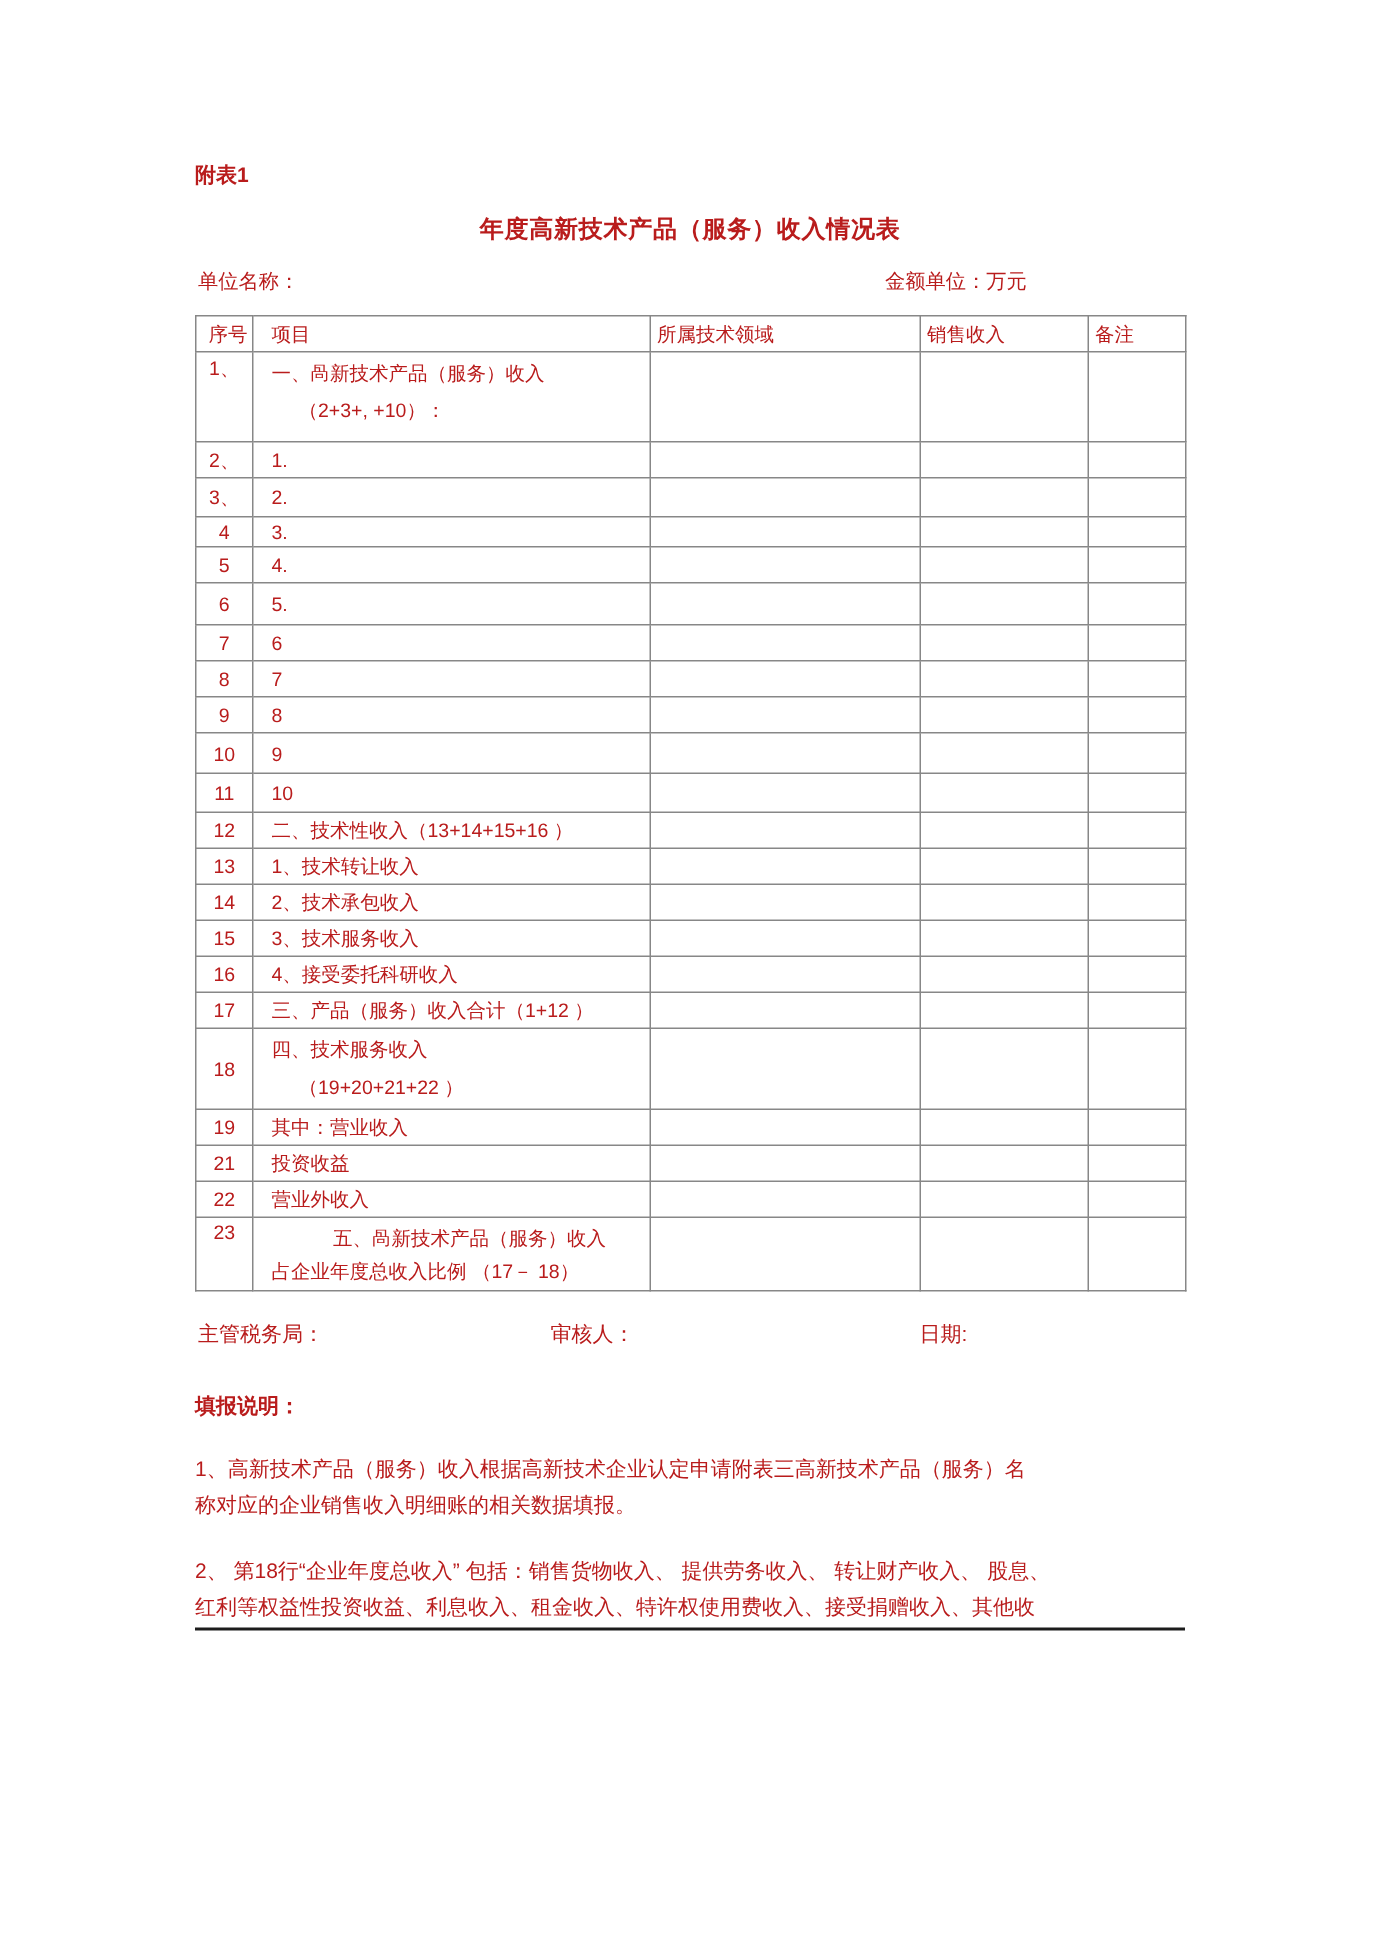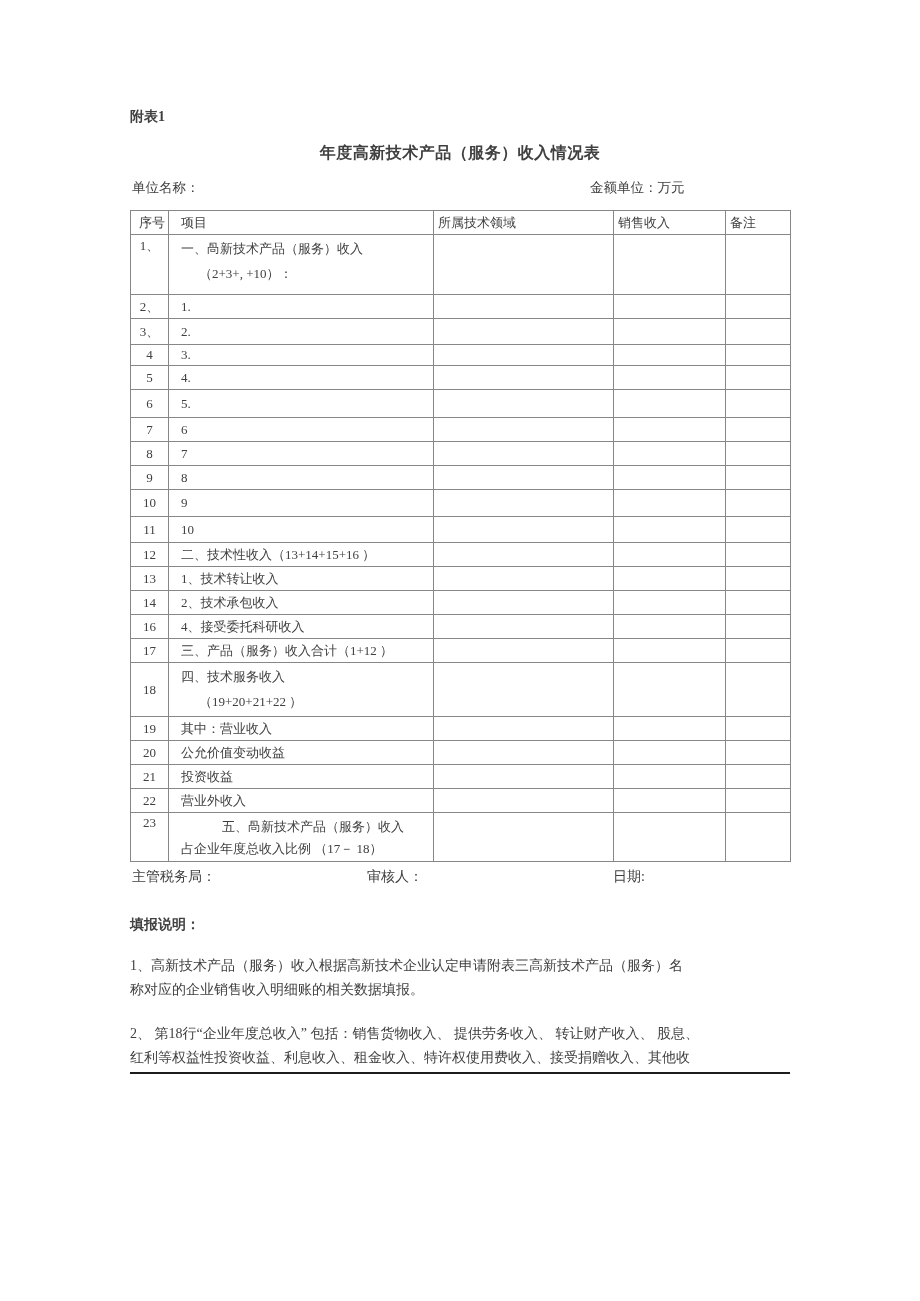--- a/index.html
+++ b/index.html
@@ -1,22 +1,22 @@
 <!DOCTYPE html>
 <html><head>
 <meta charset="utf-8">
 <style>
   html, body { margin: 0; padding: 0; background: #ffffff; }
   .page {
     position: relative;
     width: 920px;
     height: 1301px;
     background: #ffffff;
-    font-family: Liberation Serif, serif;
-    color: #404040;
+    font-family: Liberation Sans, sans-serif;
+    color: #b91c1c;
     overflow: hidden;
   }
   .content {
     position: absolute;
     left: 130px;
     top: 0;
     width: 660px;
   }
   .attach-label {
     margin-top: 108px;
@@ -69,21 +69,21 @@
   .row-18 { height: 54px; }
   .row-23 { height: 49px; }
   .row-1 td, .row-23 td { vertical-align: top; padding-top: 5px; }
   .item-line2 { margin-top: 7px; }
   .row-1 .item-line2, .row-18 .item-line2 { padding-left: 18px; }
   .row-23 .item-line1 { padding-left: 5px; margin-left: 36px; }
   .row-23 .item-line2 { margin-top: 4px; }
 
   .sign-row {
     position: relative;
-    margin-top: 6px;
+    margin-top: 20px;
     height: 20px;
     font-size: 14px;
   }
   .sign-tax { position: absolute; left: 2px; top: 0; }
   .sign-reviewer { position: absolute; left: 237px; top: 0; }
   .sign-date { position: absolute; left: 483px; top: 0; }
 
   .notes { margin-top: 28px; font-size: 14px; }
   .notes-heading { font-weight: bold; }
   .note-para { margin-top: 20px; line-height: 24px; }
@@ -246,20 +246,29 @@
           </tr>
           <tr class="row row-14">
             <td class="col-no">14</td>
             <td class="col-item">
               <div class="item-line1">2、技术承包收入</div>
             </td>
             <td class="col-tech"></td>
             <td class="col-sales"></td>
             <td class="col-remark"></td>
           </tr>
+          <tr class="row row-15">
+            <td class="col-no">15</td>
+            <td class="col-item">
+              <div class="item-line1">3、技术服务收入</div>
+            </td>
+            <td class="col-tech"></td>
+            <td class="col-sales"></td>
+            <td class="col-remark"></td>
+          </tr>
           <tr class="row row-16">
             <td class="col-no">16</td>
             <td class="col-item">
               <div class="item-line1">4、接受委托科研收入</div>
             </td>
             <td class="col-tech"></td>
             <td class="col-sales"></td>
             <td class="col-remark"></td>
           </tr>
           <tr class="row row-17">
@@ -278,29 +287,20 @@
               <div class="item-line2">（19+20+21+22 ）</div>
             </td>
             <td class="col-tech"></td>
             <td class="col-sales"></td>
             <td class="col-remark"></td>
           </tr>
           <tr class="row row-19">
             <td class="col-no">19</td>
             <td class="col-item">
               <div class="item-line1">其中：营业收入</div>
-            </td>
-            <td class="col-tech"></td>
-            <td class="col-sales"></td>
-            <td class="col-remark"></td>
-          </tr>
-          <tr class="row row-20">
-            <td class="col-no">20</td>
-            <td class="col-item">
-              <div class="item-line1">公允价值变动收益</div>
             </td>
             <td class="col-tech"></td>
             <td class="col-sales"></td>
             <td class="col-remark"></td>
           </tr>
           <tr class="row row-21">
             <td class="col-no">21</td>
             <td class="col-item">
               <div class="item-line1">投资收益</div>
             </td>

